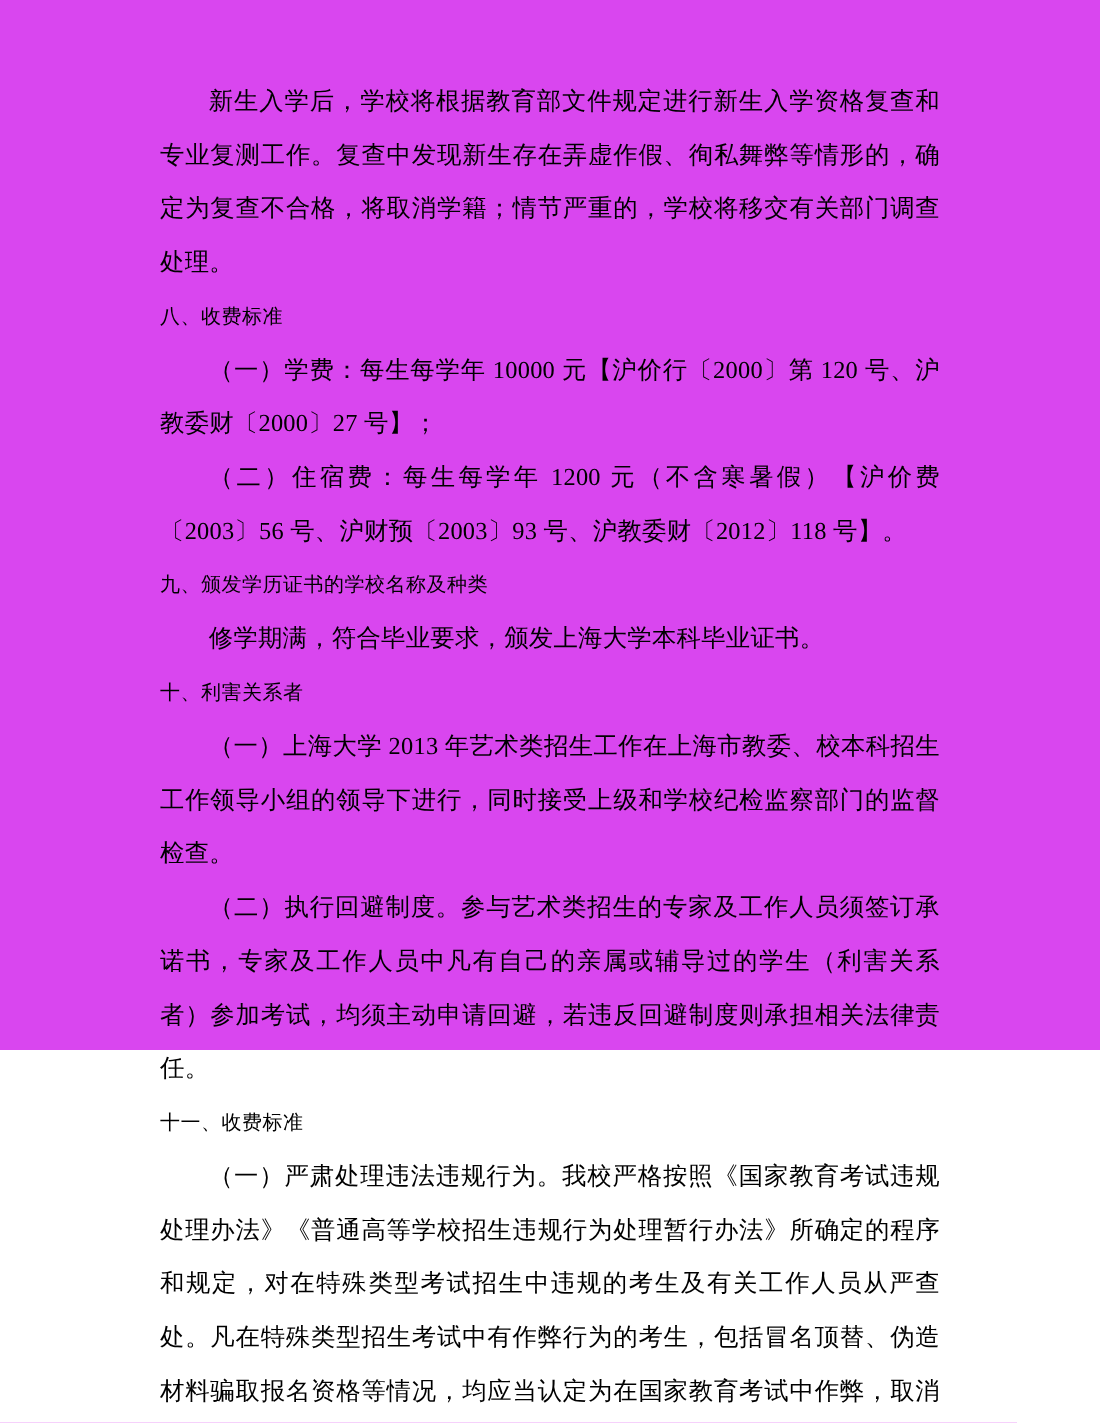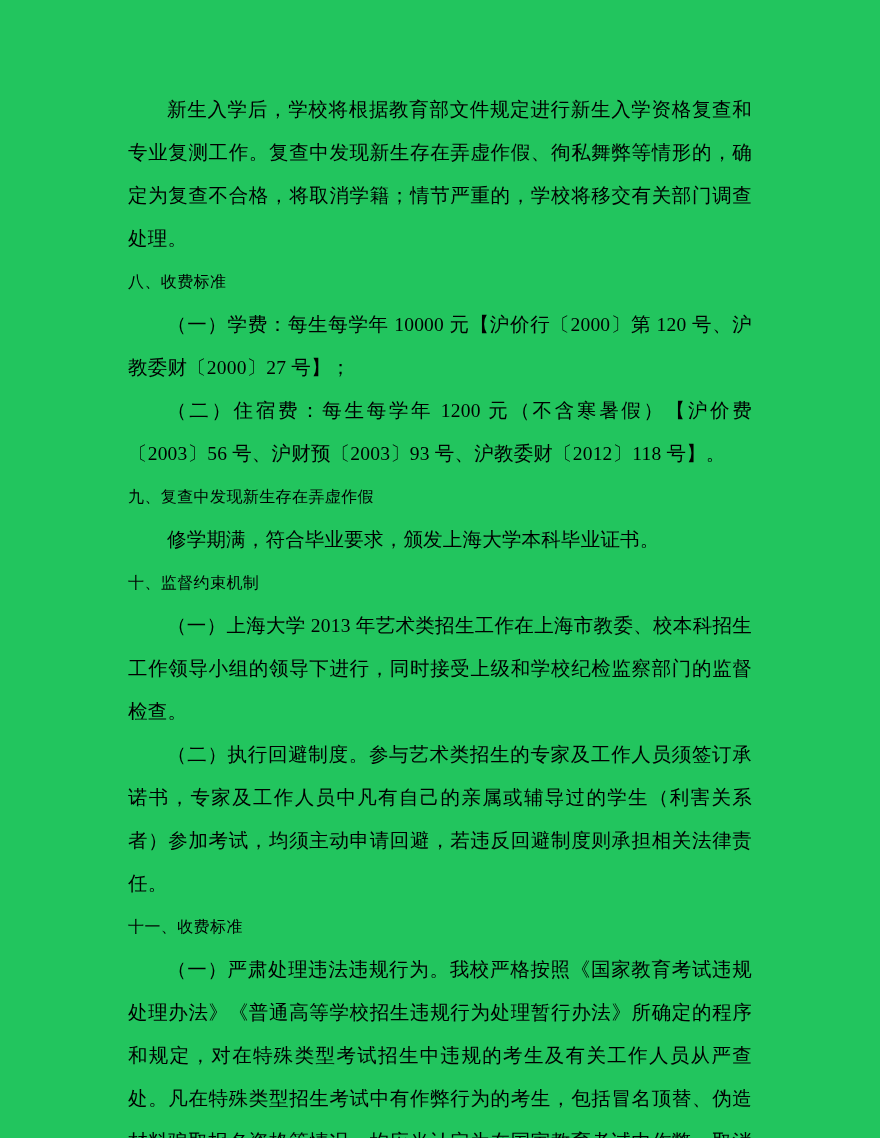--- a/index.html
+++ b/index.html
@@ -10,24 +10,24 @@
   body {
     width: 880px;
     height: 1138px;
     font-family: "Liberation Serif", "DejaVu Serif", serif;
     color: #000000;
     -webkit-font-smoothing: antialiased;
   }
   .page {
     position: relative;
     width: 880px;
-    height: 1138px;
+    height: 840px;
     box-sizing: border-box;
-    padding: 88px 128px 0 128px;
-    background: #22c55e;
+    padding: 60px 128px 0 128px;
+    background: #d946ef;
   }
   .doc-body {
     font-size: 19.5px;
     line-height: 43px;
     letter-spacing: 0.2px;
     text-align: justify;
     text-justify: inter-ideograph;
   }
   p.para {
     margin: 0;
@@ -53,25 +53,25 @@
   <div class="doc-body">
 
     <p class="para">新生入学后，学校将根据教育部文件规定进行新生入学资格复查和专业复测工作。复查中发现新生存在弄虚作假、徇私舞弊等情形的，确定为复查不合格，将取消学籍；情节严重的，学校将移交有关部门调查处理。</p>
 
     <h2 class="heading">八、收费标准</h2>
 
     <p class="para">（一）学费：每生每学年 10000 元【沪价行〔2000〕第 120 号、沪教委财〔2000〕27 号】；</p>
 
     <p class="para">（二）住宿费：每生每学年 1200 元（不含寒暑假）【沪价费〔2003〕56 号、沪财预〔2003〕93 号、沪教委财〔2012〕118 号】。</p>
 
-    <h2 class="heading">九、复查中发现新生存在弄虚作假</h2>
+    <h2 class="heading">九、颁发学历证书的学校名称及种类</h2>
 
     <p class="para">修学期满，符合毕业要求，颁发上海大学本科毕业证书。</p>
 
-    <h2 class="heading">十、监督约束机制</h2>
+    <h2 class="heading">十、利害关系者</h2>
 
     <p class="para">（一）上海大学 2013 年艺术类招生工作在上海市教委、校本科招生工作领导小组的领导下进行，同时接受上级和学校纪检监察部门的监督检查。</p>
 
     <p class="para">（二）执行回避制度。参与艺术类招生的专家及工作人员须签订承诺书，专家及工作人员中凡有自己的亲属或辅导过的学生（利害关系者）参加考试，均须主动申请回避，若违反回避制度则承担相关法律责任。</p>
 
     <h2 class="heading">十一、收费标准</h2>
 
     <p class="para">（一）严肃处理违法违规行为。我校严格按照《国家教育考试违规处理办法》《普通高等学校招生违规行为处理暂行办法》所确定的程序和规定，对在特殊类型考试招生中违规的考生及有关工作人员从严查处。凡在特殊类型招生考试中有作弊行为的考生，包括冒名顶替、伪造材料骗取报名资格等情况，均应当认定为在国家教育考试中作弊，取消相关考试的报名和录取资格，同时通报省级招生考试机构取消该</p>
 
   </div>

